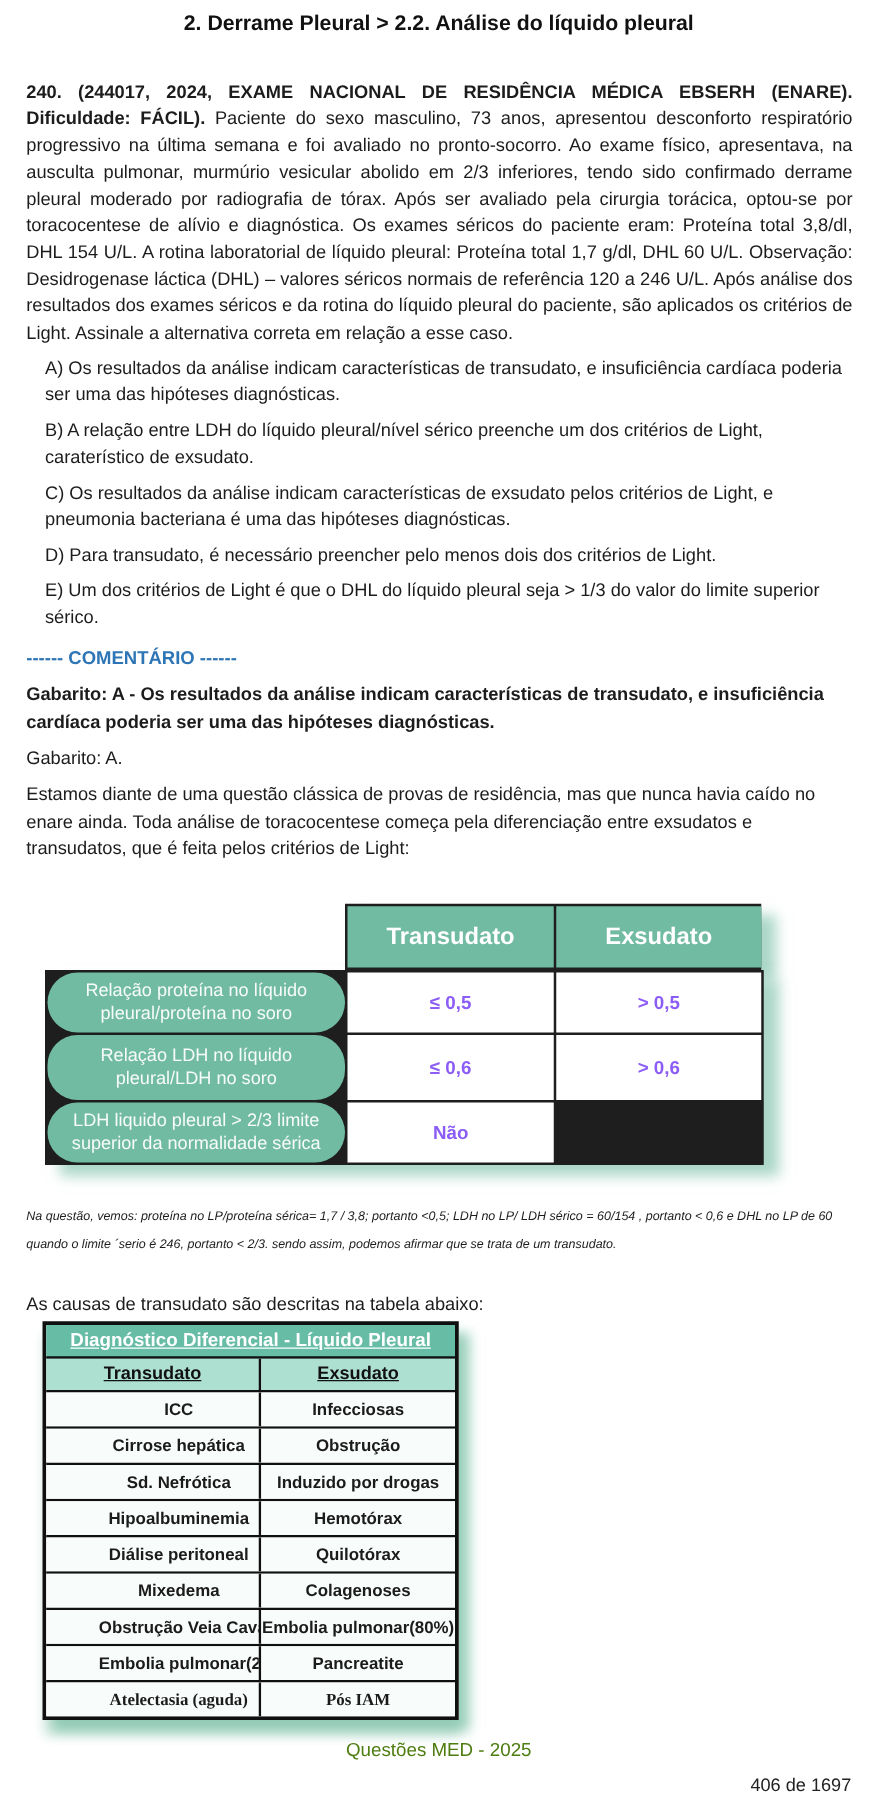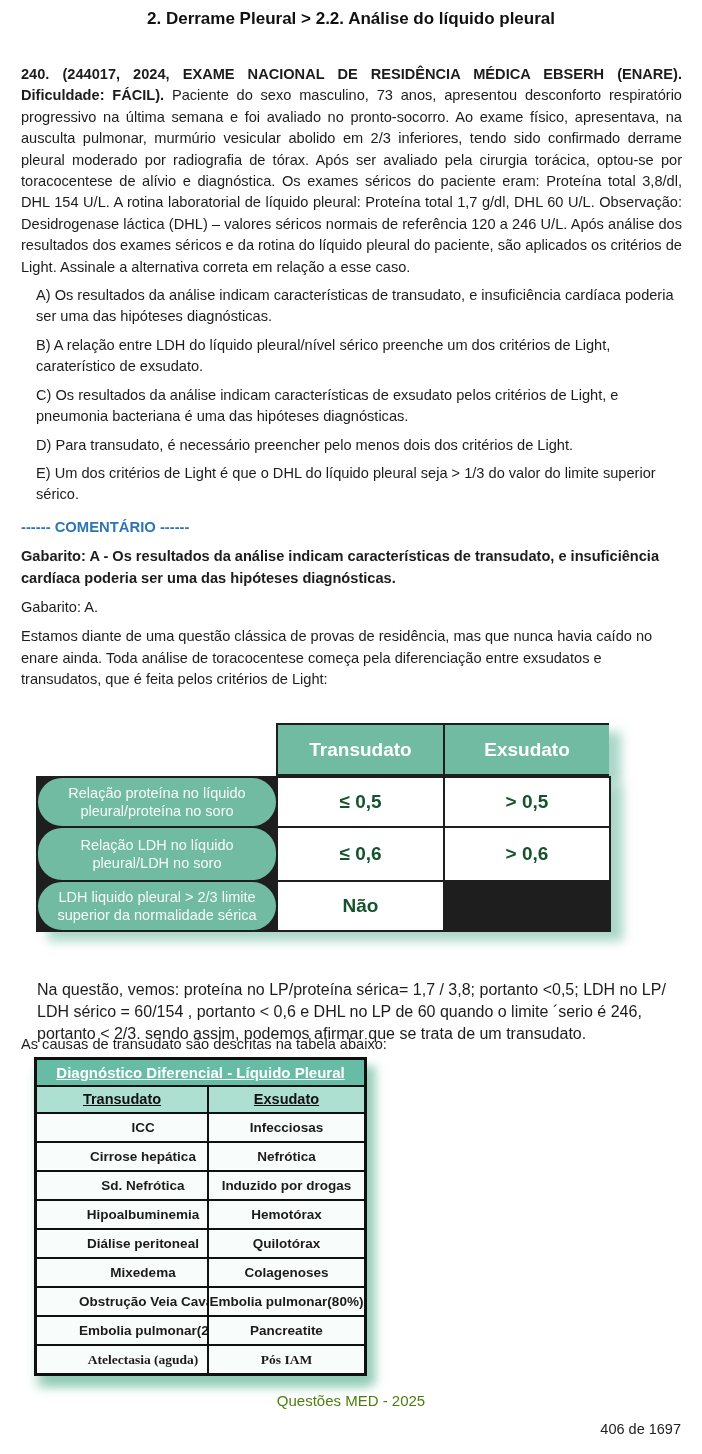--- a/index.html
+++ b/index.html
@@ -34,28 +34,28 @@
     display:grid;grid-template-columns:238px 165px 164px;grid-auto-rows:auto;
     gap:2px;padding:2px;background:#1e1e1e;width:571px;
     box-shadow:12px 9px 10px rgba(114,187,163,0.6);
   }
   .lt-body .lcell{
     background:#72bba3;color:#f7fbf9;font-size:14.5px;line-height:18px;
     display:flex;align-items:center;justify-content:center;text-align:center;
     padding:6px 14px;box-sizing:border-box;border-radius:24px;
   }
   .lt-body .vcell{
-    background:#ffffff;color:#14532d;font-weight:bold;font-size:19px;
+    background:#ffffff;color:#8b5cf6;font-weight:bold;font-size:15px;
     display:flex;align-items:center;justify-content:center;
   }
   .lt-row1{min-height:46px;}
   .lt-row2{min-height:52px;}
   .lt-row3{min-height:48px;}
 
-  .after-table-1{position:absolute;left:21px;top:963px;width:664px;font-size:16px;line-height:21.8px;margin:16px;}
+  .after-table-1{position:absolute;left:21px;top:963px;width:664px;font-size:10px;line-height:21.8px;margin:0;font-style:italic;}
   .causes-line{position:absolute;left:21px;top:1036px;width:664px;font-size:14.6px;margin:0;}
 
   
   .dt{
     position:absolute;left:34px;top:1057px;width:333px;box-sizing:border-box;
     border:3px solid #101010;background:#f8fcfa;
     box-shadow:9px 9px 9px rgba(120,190,165,0.65), 2px 12px 9px rgba(120,190,165,0.45);
   }
   .dt-title{
     background:#67bca6;color:#ffffff;font-weight:bold;font-size:15px;
@@ -130,21 +130,21 @@
     <div class="dt-head">
       <div class="dth">Transudato</div>
       <div class="dth">Exsudato</div>
     </div>
     <div class="dt-row">
       <div class="dtc">ICC</div>
       <div class="dtc">Infecciosas</div>
     </div>
     <div class="dt-row">
       <div class="dtc">Cirrose hepática</div>
-      <div class="dtc">Nefrótica</div>
+      <div class="dtc">Obstrução</div>
     </div>
     <div class="dt-row">
       <div class="dtc">Sd. Nefrótica</div>
       <div class="dtc">Induzido por drogas</div>
     </div>
     <div class="dt-row">
       <div class="dtc">Hipoalbuminemia</div>
       <div class="dtc">Hemotórax</div>
     </div>
     <div class="dt-row">

